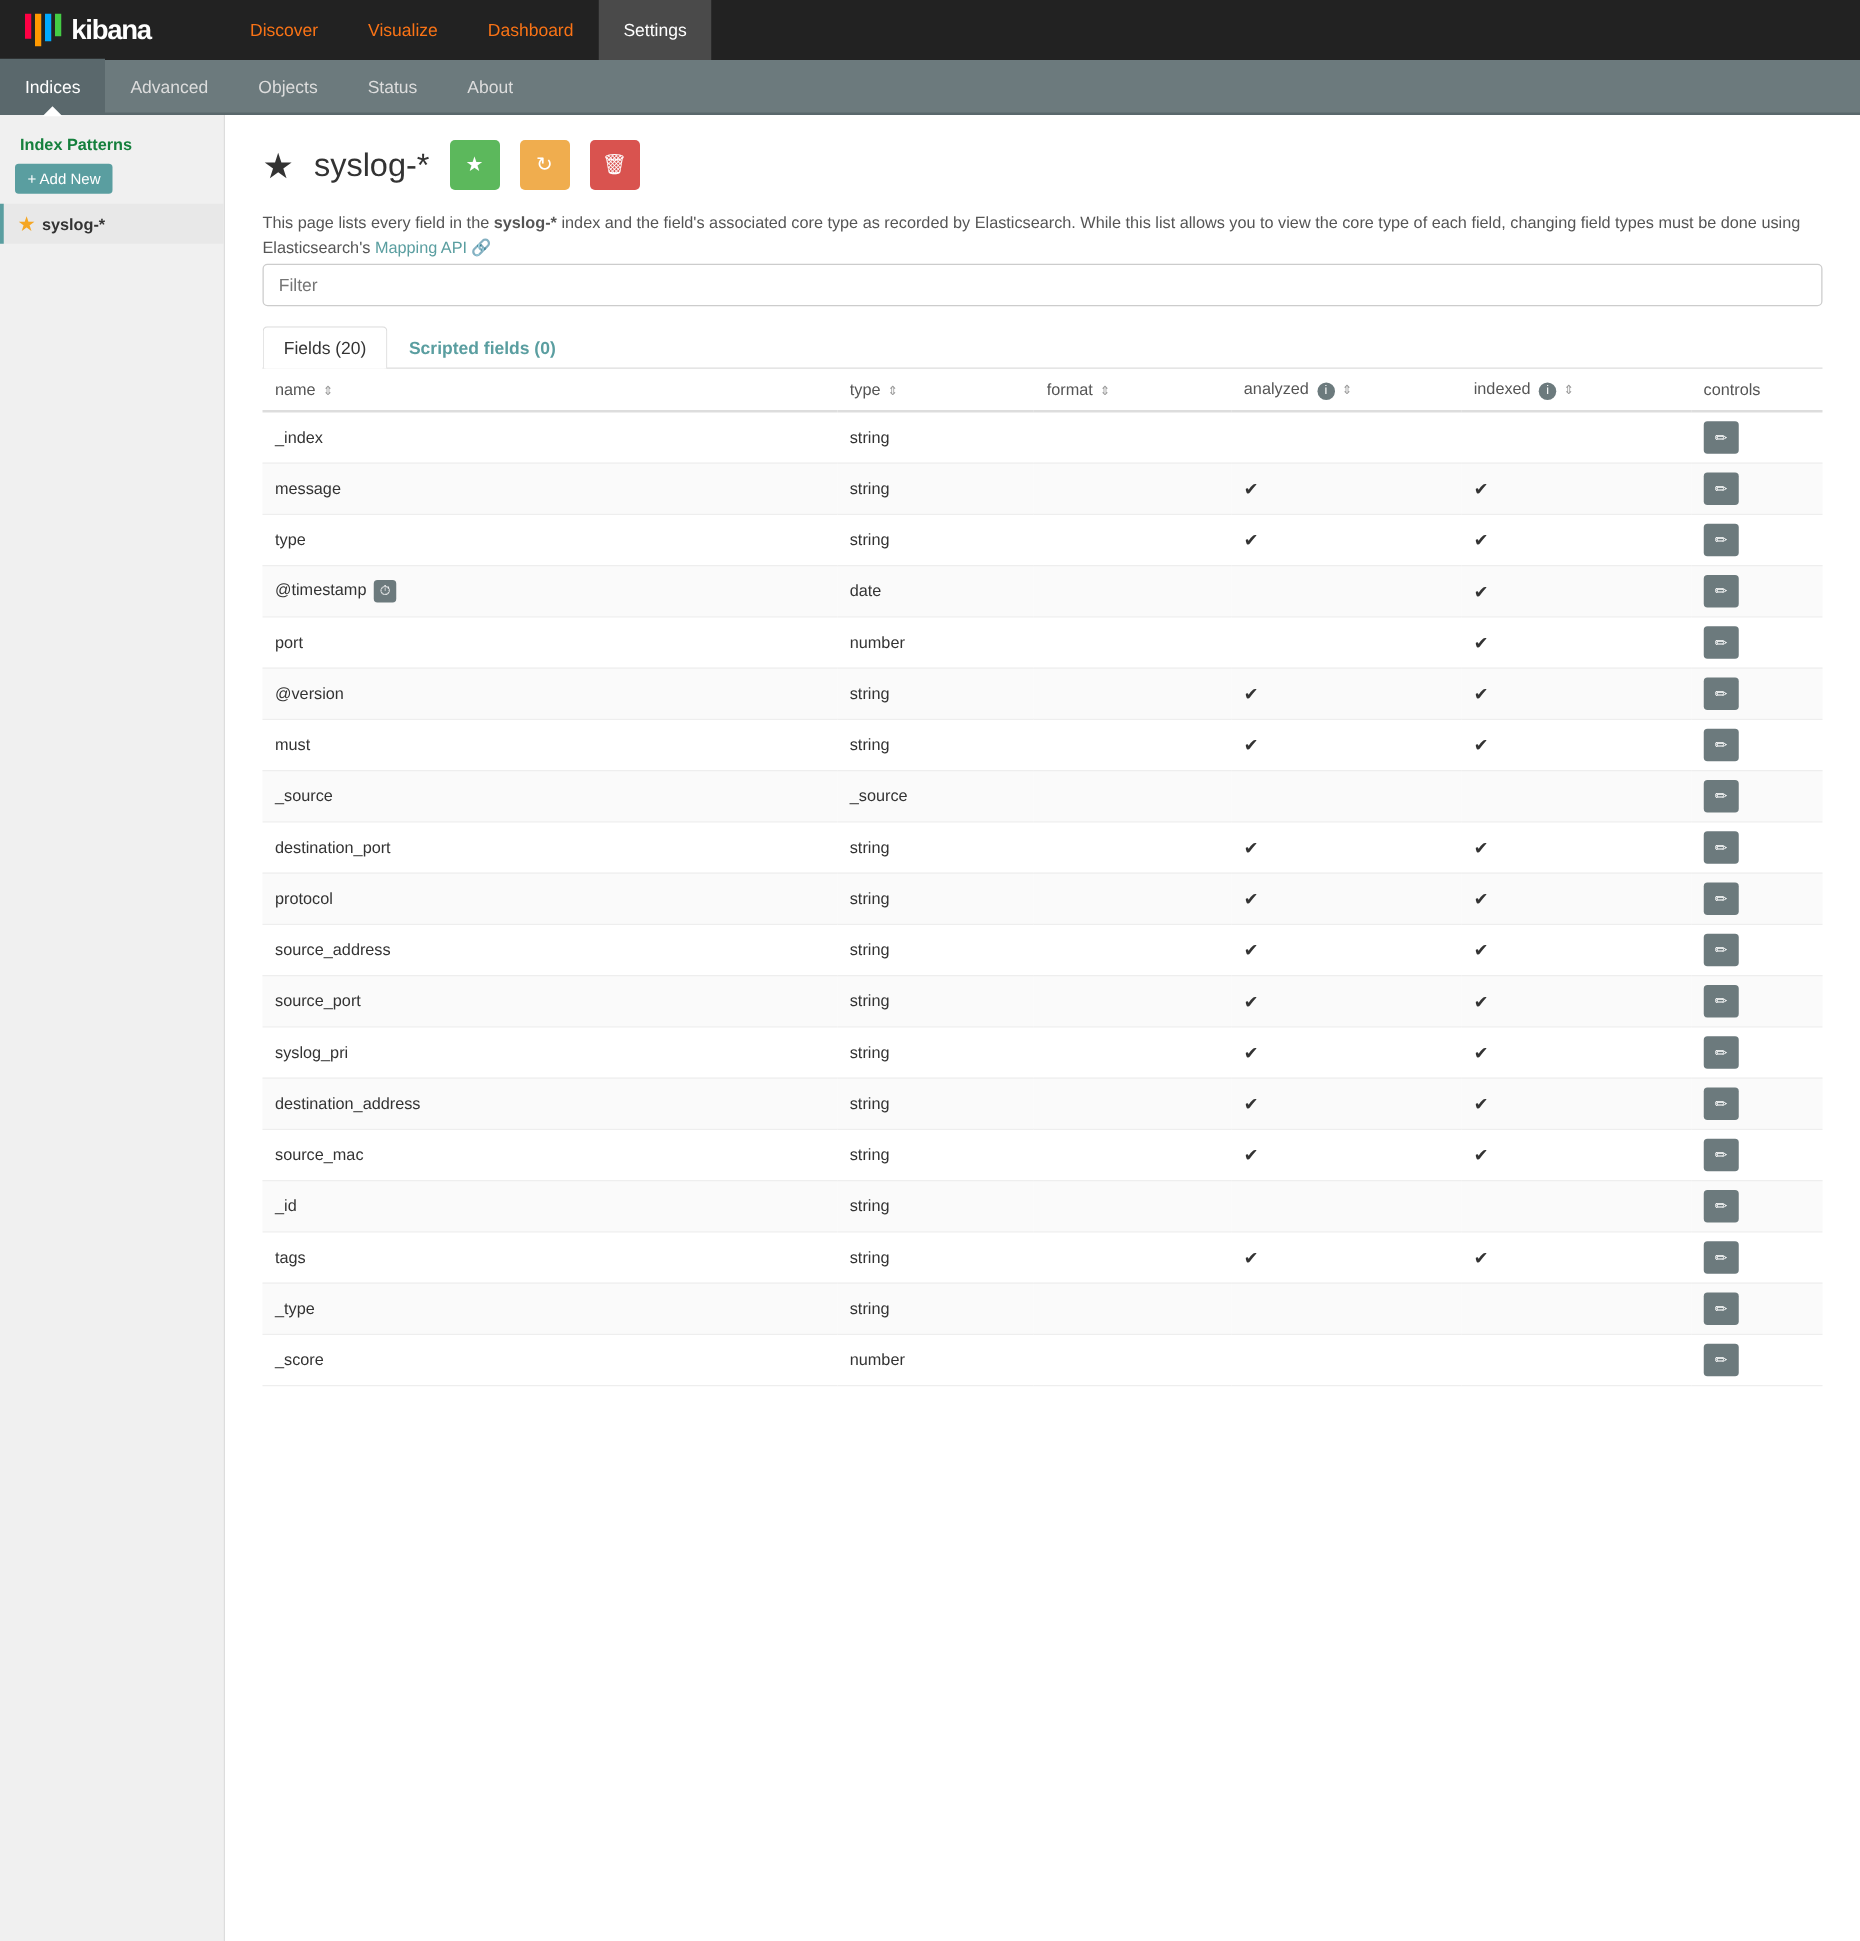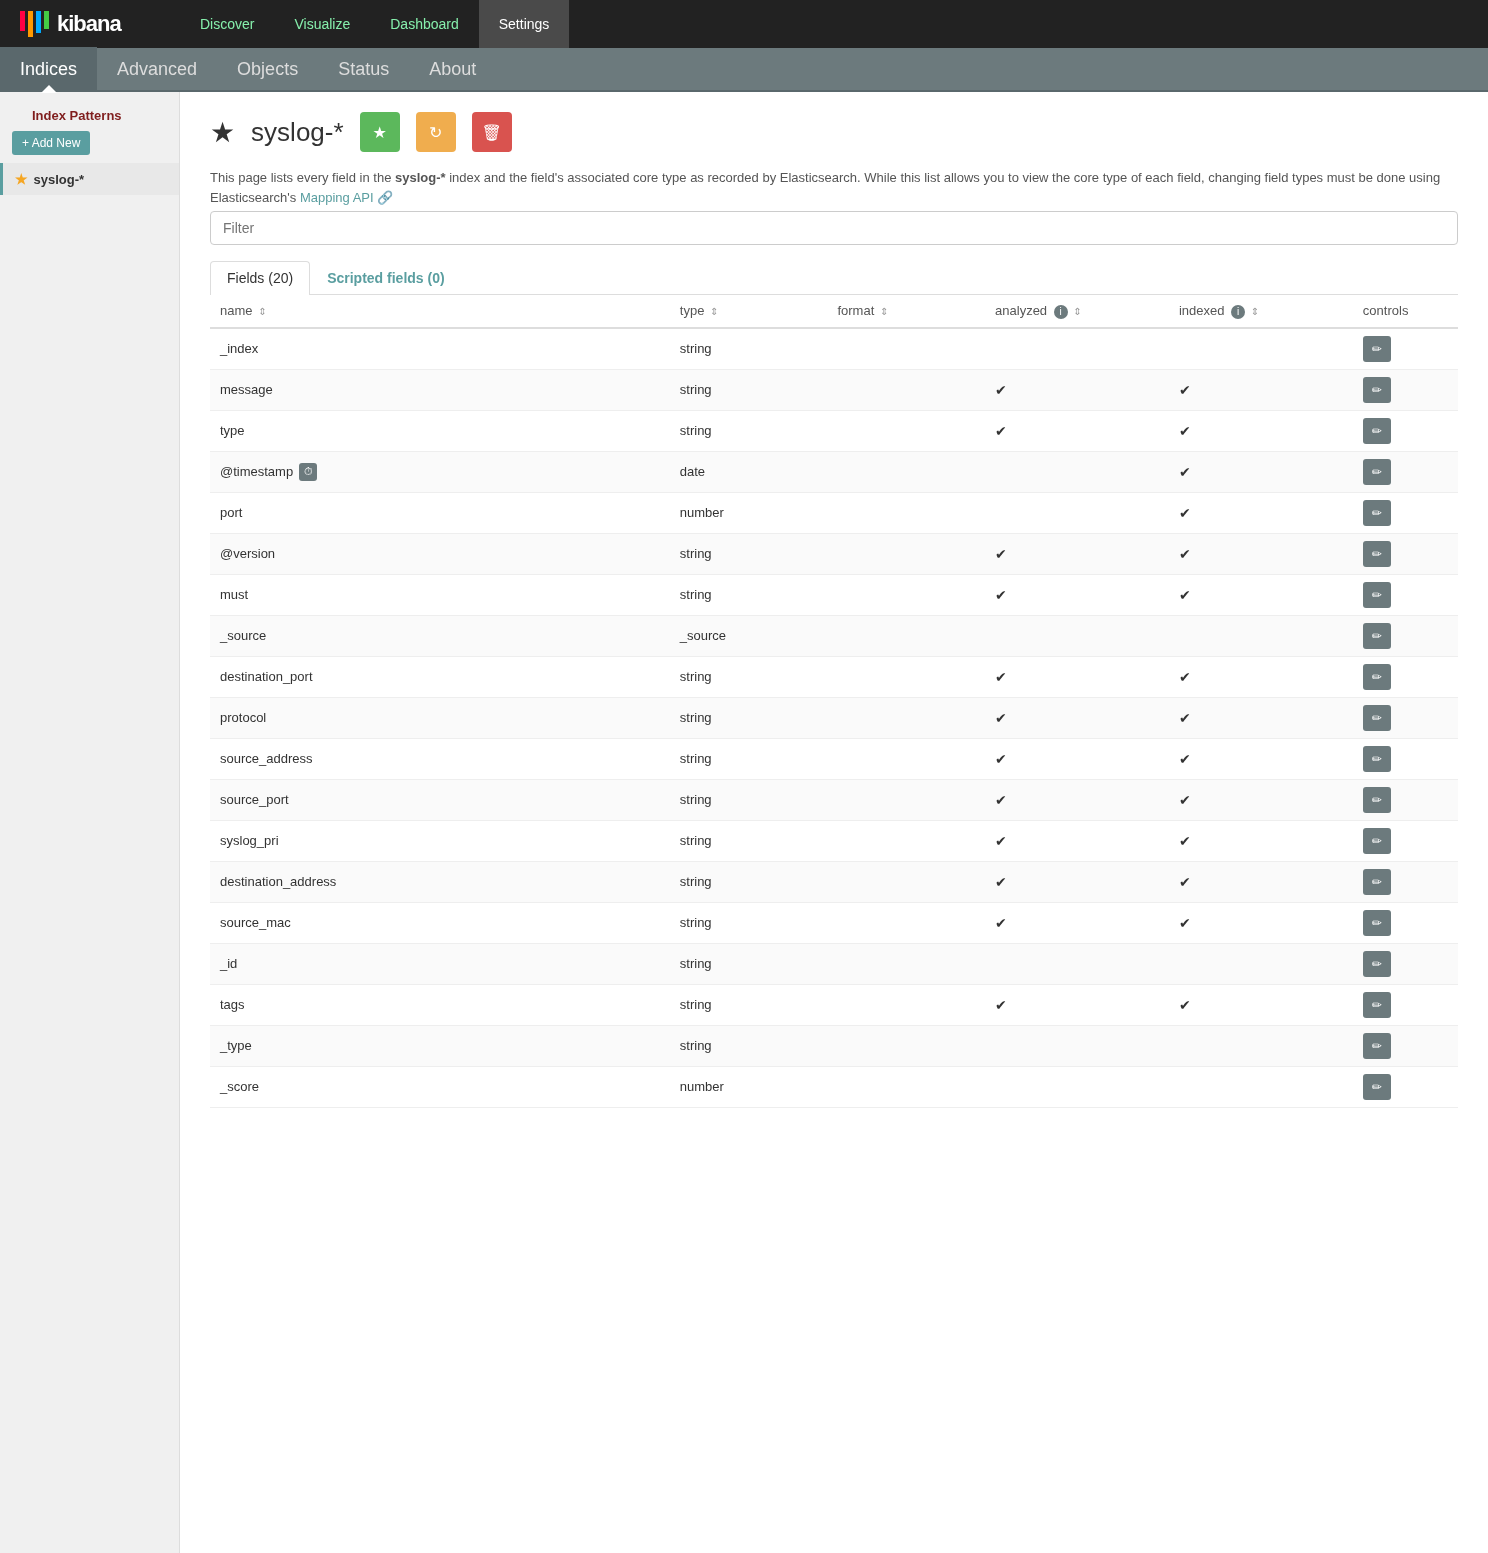--- a/index.html
+++ b/index.html
@@ -27,21 +27,21 @@
       margin-right: 8px;
     }
     .logo-bar { width: 5px; height: 28px; }
     .logo-bar:nth-child(1) { background: #f04; height: 20px; }
     .logo-bar:nth-child(2) { background: #f90; height: 26px; }
     .logo-bar:nth-child(3) { background: #0af; height: 22px; }
     .logo-bar:nth-child(4) { background: #4c4; height: 18px; }
     .logo-text { color: #fff; font-size: 22px; font-weight: bold; letter-spacing: -1px; }
     .nav-items { display: flex; height: 48px; }
     .nav-item {
-      color: #86efac;
+      color: #f97316;
       padding: 0 20px;
       display: flex;
       align-items: center;
       cursor: pointer;
       font-size: 14px;
       border: none;
       background: transparent;
     }
     .nav-item.active { background: #4a4a4a; color: #fff; }
 
@@ -54,21 +54,21 @@
       padding: 0 0;
       border-bottom: 2px solid #5a686c;
     }
     .sub-nav-item {
       color: #ddd;
       padding: 4px 20px;
       height: 44px;
       display: flex;
       align-items: center;
       cursor: pointer;
-      font-size: 18px;
+      font-size: 14px;
       border: none;
       background: transparent;
       position: relative;
     }
     .sub-nav-item.active {
       color: #fff;
       background: #5a686c;
     }
     .sub-nav-item.active::after {
       content: '';
@@ -88,24 +88,23 @@
     
     .sidebar {
       width: 180px;
       background: #f0f0f0;
       border-right: 1px solid #ddd;
       padding: 10px 0;
       flex-shrink: 0;
     }
     .sidebar-section-title {
       font-size: 13px;
-      color: #7f1d1d;
-      padding: 6px 12px 4px 4px;
+      color: #15803d;
+      padding: 6px 12px 4px 16px;
       font-weight: bold;
-      margin-left: 28px;
     }
     .add-new-btn {
       display: inline-flex;
       align-items: center;
       gap: 4px;
       background: #5a9ea0;
       color: #fff;
       border: none;
       border-radius: 3px;
       padding: 5px 10px;

